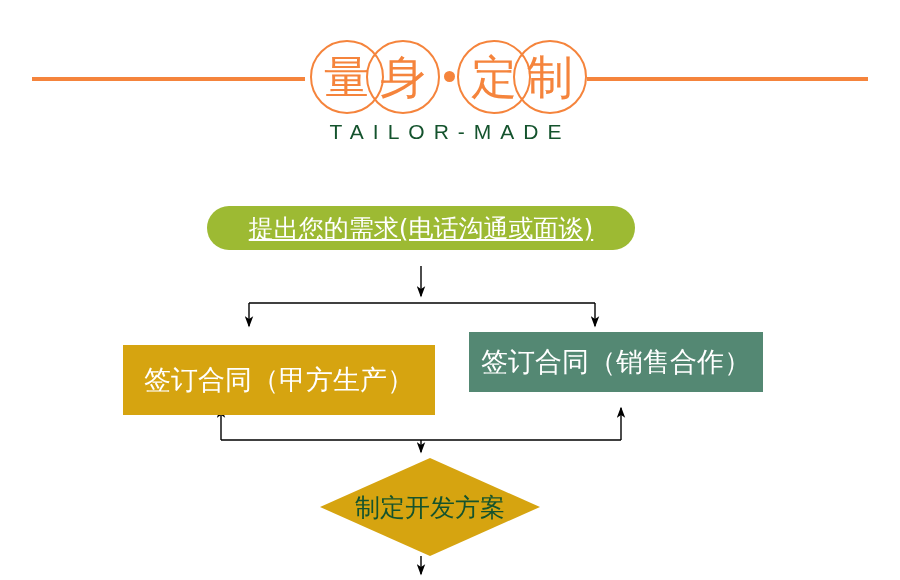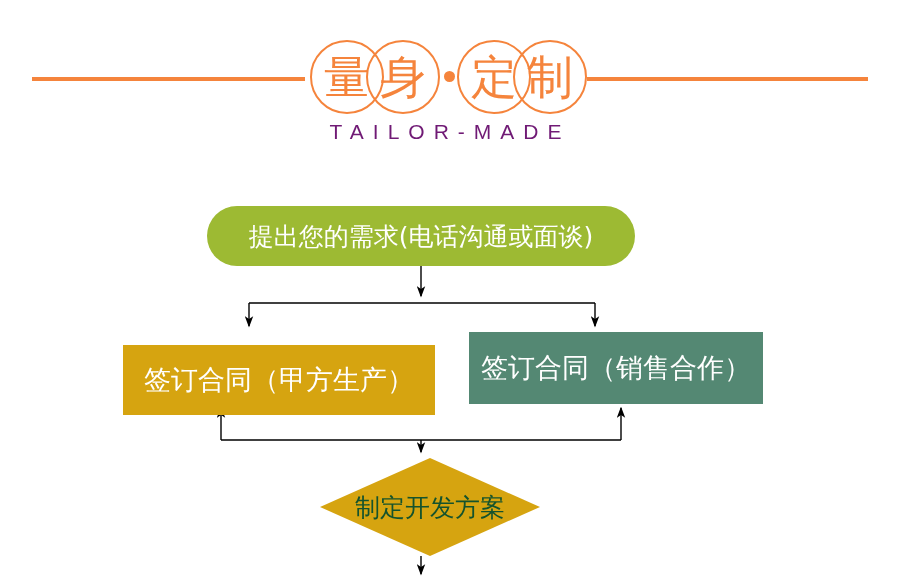--- a/index.html
+++ b/index.html
@@ -34,43 +34,43 @@
   .glyph-circle.c2 { left: 61px; }
   .glyph-circle.c3 { left: 152px; }
   .glyph-circle.c4 { left: 208px; }
   .mid-dot {
     position: absolute; left: 139px; top: 33px;
     width: 11px; height: 11px; border-radius: 50%; background: #F5843C;
   }
 
   #tagline {
     position: absolute; left: 0; top: 120px; width: 900px;
-    text-align: center; color: #701a75;
+    text-align: center; color: #14532d;
     font-size: 21px; letter-spacing: 9px; font-weight: 400;
     font-family: "Liberation Sans", sans-serif;
   }
 
   
   .node {
     position: absolute;
     display: flex; align-items: center; justify-content: center;
     color: #ffffff; font-weight: 400;
     font-family: "DejaVu Sans", "Liberation Sans", sans-serif;
     text-align: center; white-space: nowrap;
   }
   #node-request {
-    left: 207px; top: 206px; width: 428px; height: 60px;
-    background: #9DBA33; border-radius: 30px; font-size: 25px;
+    left: 207px; top: 206px; width: 428px; height: 44px;
+    background: #9DBA33; border-radius: 30px; font-size: 25px; text-decoration: underline;
   }
   #node-contract-a {
     left: 123px; top: 345px; width: 312px; height: 70px;
     background: #D6A410; font-size: 27px; text-align: right;
   }
   #node-contract-b {
-    left: 469px; top: 332px; width: 294px; height: 72px;
+    left: 469px; top: 332px; width: 294px; height: 60px;
     background: #548873; font-size: 27px;
   }
 
   
   #node-plan {
     left: 320px; top: 458px; width: 220px; height: 98px;
     background: transparent;
   }
   #node-plan .diamond-fill {
     position: absolute; inset: 0;

